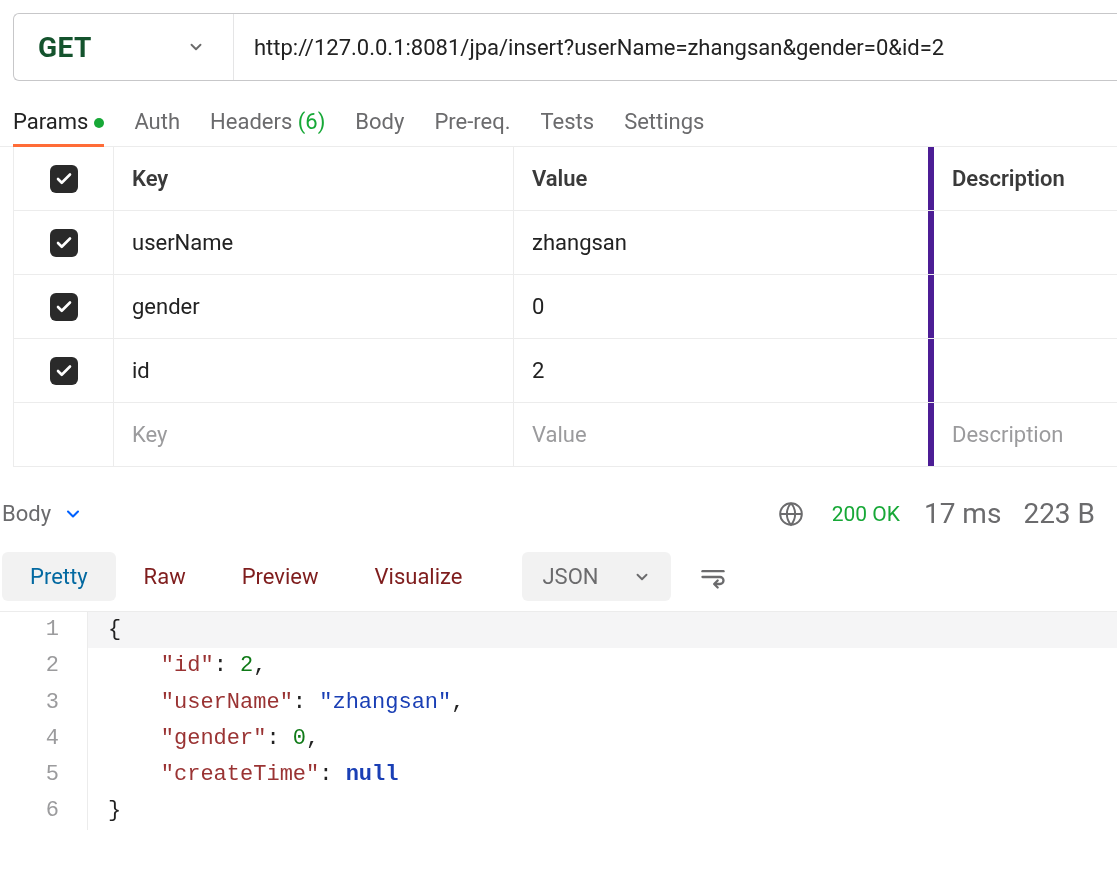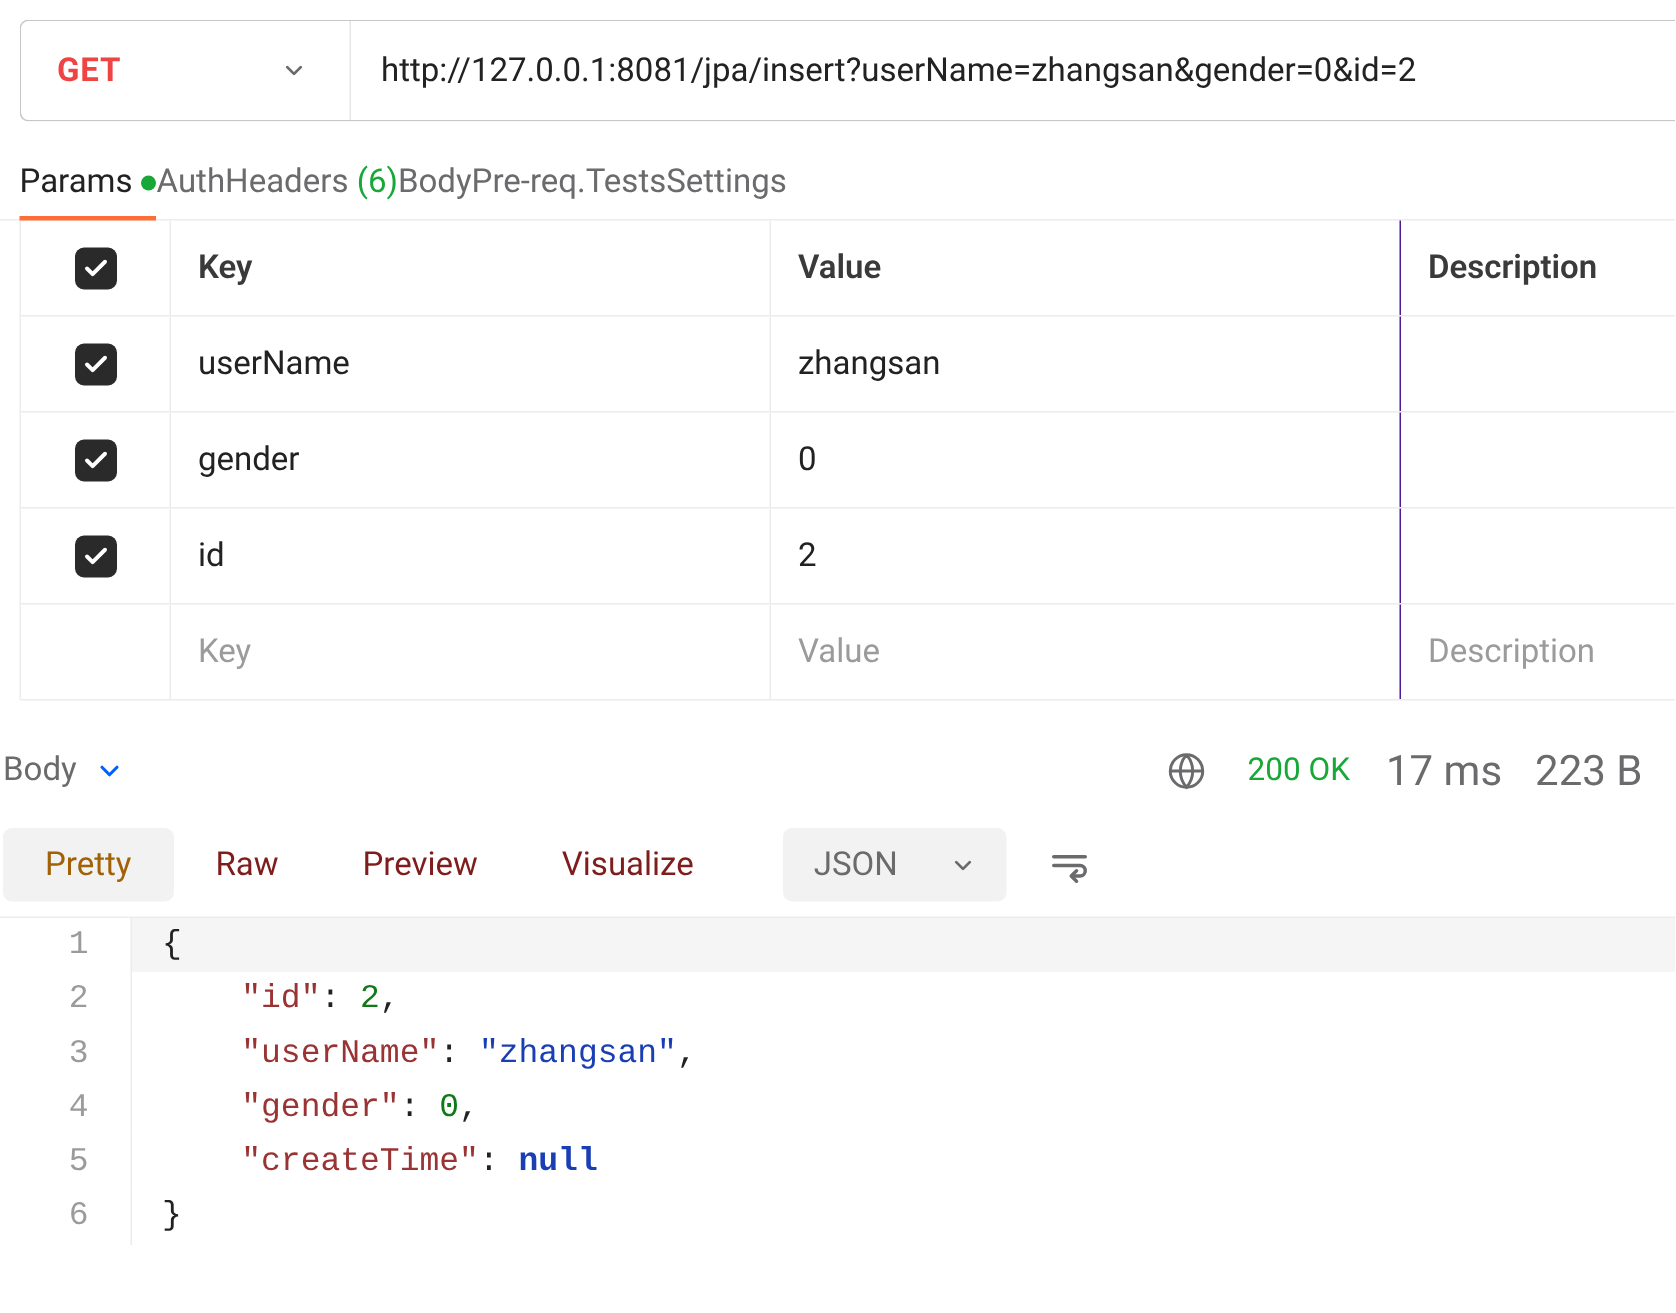--- a/index.html
+++ b/index.html
@@ -26,41 +26,42 @@
   .method-select {
     width: 220px;
     display: flex;
     align-items: center;
     padding-left: 24px;
     border-right: 1px solid #e5e5e6;
     cursor: pointer;
   }
   .method-label {
     font-weight: 700;
-    color: #ef4444;
-    font-size: 22px;
+    color: #14532d;
+    font-size: 28px;
     letter-spacing: 0.5px;
   }
   .method-chevron {
     margin-left: auto;
     margin-right: 28px;
     color: #6b6b6b;
   }
   .url-input {
     flex: 1;
     display: flex;
     align-items: center;
     padding-left: 20px;
     font-size: 22px;
     color: #222;
   }
 
   
   .req-tabs {
     display: flex;
+    gap: 30px;
     padding: 28px 0 0 13px;
     font-size: 22px;
     color: #6b6b6d;
     border-bottom: 1px solid #ececec;
     align-items: center;
   }
   .req-tab { padding-bottom: 12px; cursor: pointer; position: relative; }
   .req-tab.active { color: #222; }
   .req-tab.active::after {
     content:"";
@@ -91,21 +92,21 @@
     width:400px;
     padding-left:18px;
     border-right:1px solid #ececec;
     align-self:stretch;
     display:flex; align-items:center;
     font-size:22px;
   }
   .cell-value {
     width:420px;
     padding-left:18px;
-    border-right:1px solid #4c1d95;
+    border-right:6px solid #4c1d95;
     align-self:stretch;
     display:flex; align-items:center;
     font-size:22px;
     text-align:center;
   }
   .cell-desc {
     flex:1;
     padding-left:18px;
     align-self:stretch;
     display:flex; align-items:center;
@@ -142,21 +143,21 @@
     gap:0;
     padding-left:2px;
     margin-top:2px;
   }
   .resp-tab {
     padding:12px 28px;
     color:#7f1d1d;
     font-size:22px;
     cursor:pointer;
   }
-  .resp-tab.active { background:#f2f2f2; color:#a16207; border-radius:6px; }
+  .resp-tab.active { background:#f2f2f2; color:#0369a1; border-radius:6px; }
   .format-select {
     margin-left:32px;
     background:#f2f2f2;
     border-radius:6px;
     padding:12px 20px;
     display:flex; align-items:center; gap:34px;
     color:#6b6b6d;
     font-size:22px;
   }
   .wrap-icon {

